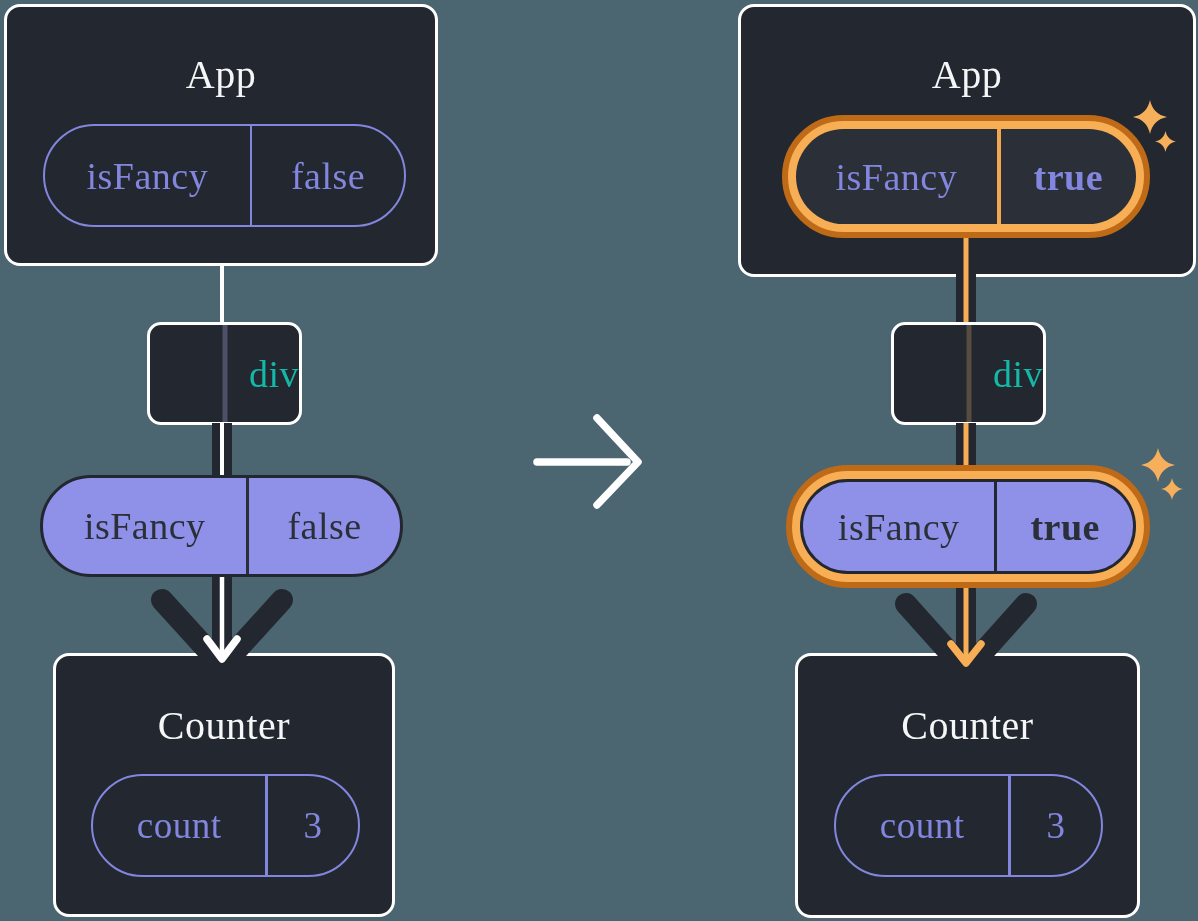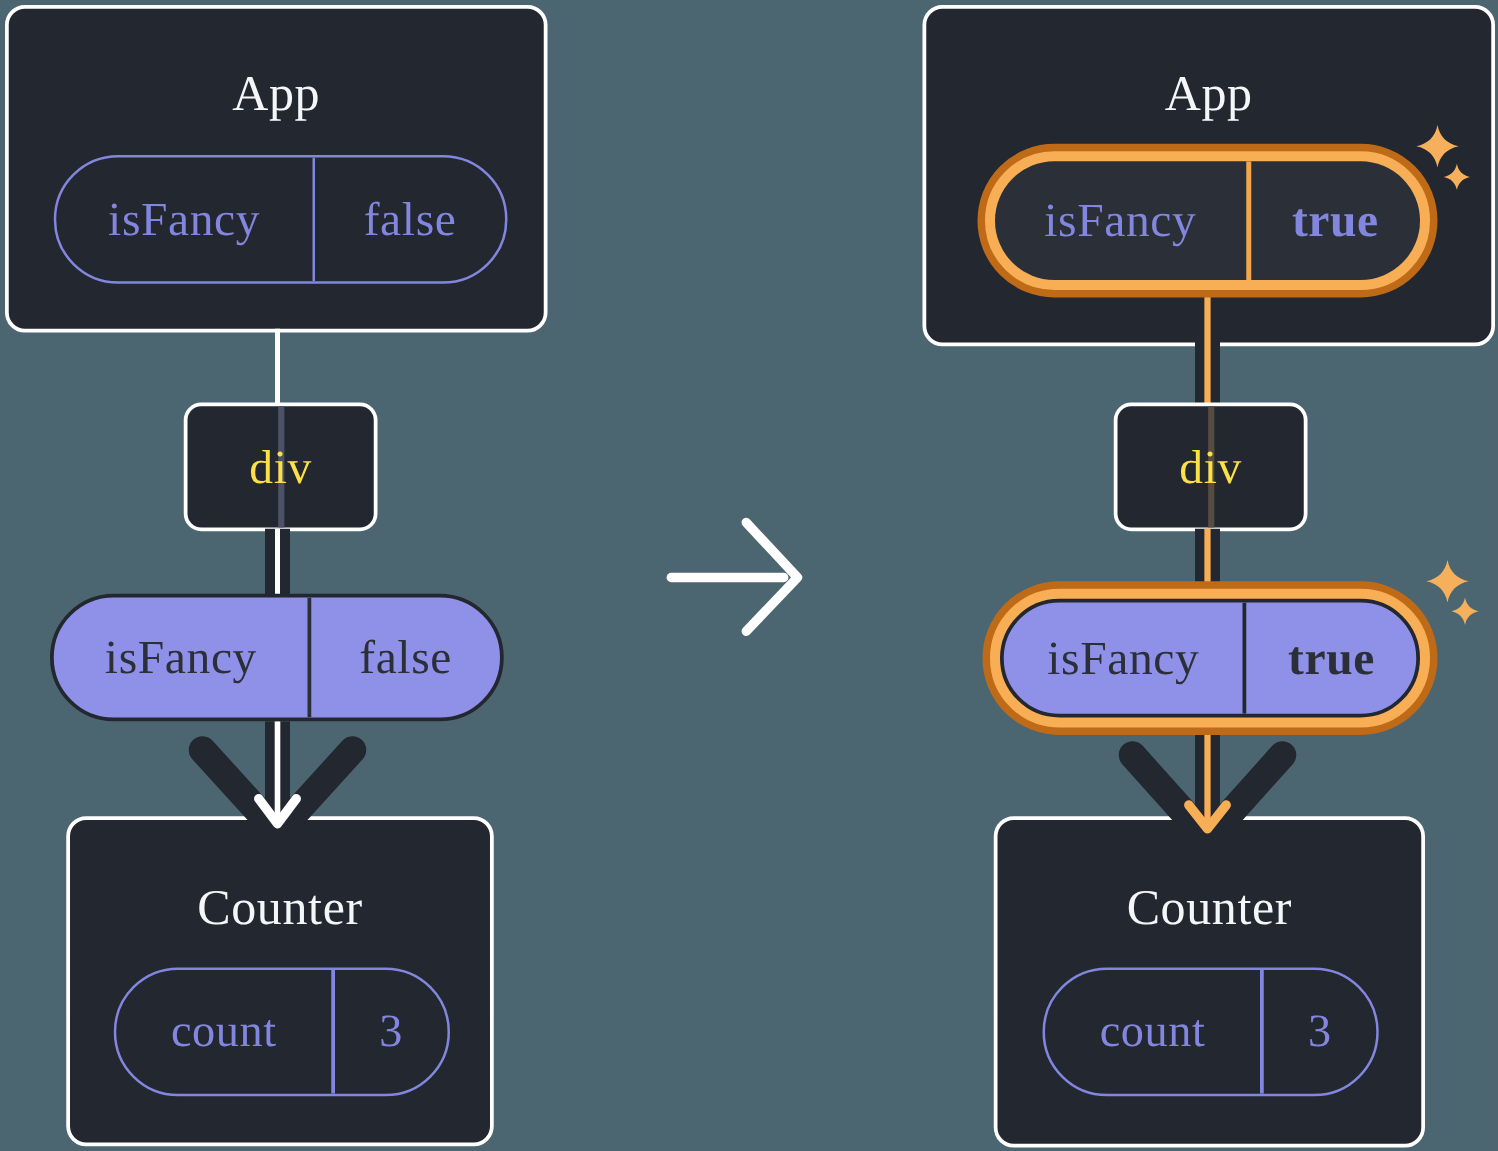--- a/index.html
+++ b/index.html
@@ -41,21 +41,21 @@
   .ring-purple .divider{width:3px;background:#23272F;}
   .bold{font-weight:bold;}
   
   .conn-white{position:absolute;background:#FFFFFF;}
   .conn-dark{position:absolute;background:#23272F;}
   .conn-core{position:absolute;top:0;bottom:0;left:50%;transform:translateX(-50%);}
   .core-white{width:4px;background:#FFFFFF;}
   .core-orange{width:5px;background:#F7AE55;}
   .div-stripe{position:absolute;left:50%;top:0;bottom:0;transform:translateX(-50%);width:5px;}
   .div-label{
-    position:relative;color:#fde047;font-size:38px;font-weight:500;text-align:center;
+    position:relative;color:#14b8a6;font-size:38px;font-weight:500;text-align:right;
     letter-spacing:.5px;
   }
   .abs{position:absolute;}
   svg{display:block;}
 </style>
 </head>
 <body>
 
 <div class="canvas">
 

